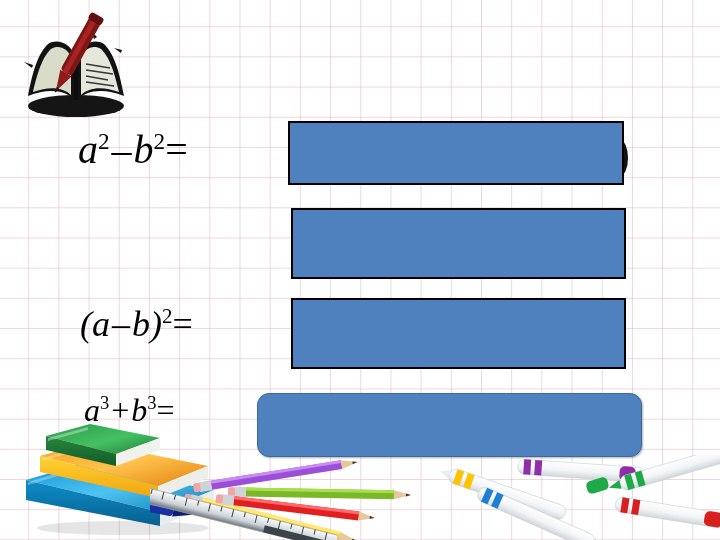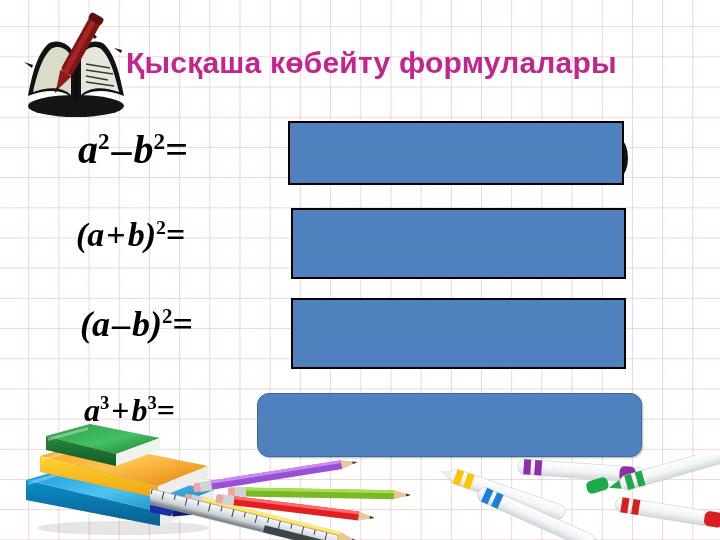--- a/index.html
+++ b/index.html
@@ -51,21 +51,20 @@
 
   
   .formula {
     position: absolute;
     color: #000000;
     font-family: "Liberation Serif", "DejaVu Serif", serif;
     font-style: italic;
     white-space: nowrap;
     line-height: 1;
     z-index: 6;
-    font-weight: bold;
   }
   .formula .sup {
     font-size: 0.58em;
     vertical-align: super;
     font-style: normal;
     letter-spacing: 0;
   }
   .formula .op {
     font-style: normal;
     padding: 0 2px;
@@ -163,31 +162,27 @@
 
     <g transform="rotate(29 58 50)">
       <rect x="50" y="4" width="13" height="64" rx="4" fill="#7e1616"></rect>
       <rect x="53" y="4" width="5" height="64" fill="#a82424"></rect>
       <path d="M50 68 L63 68 L58 84 L55 84 Z" fill="#8f1a1a"></path>
       <path d="M55 84 L58 84 L57 90 L56 90 Z" fill="#3a0a0a"></path>
       <rect x="49" y="2" width="15" height="8" rx="3" fill="#5f1010"></rect>
     </g>
   </svg>
 
-  <div id="title-text">Қысқаша көбейту формулалары</div>
 
   <div class="formula" id="formula-1">
     <span>a</span><span class="sup">2</span><span class="op">–</span><span>b</span><span class="sup">2</span><span class="eq">=</span>
   </div>
 
   <div id="hidden-paren-tail"></div>
 
-  <div class="formula" id="formula-2">
-    <span>(</span><span>a</span><span class="op">+</span><span>b</span><span>)</span><span class="sup">2</span><span class="eq">=</span>
-  </div>
 
   <div class="formula" id="formula-3">
     <span>(</span><span>a</span><span class="op">–</span><span>b</span><span>)</span><span class="sup">2</span><span class="eq">=</span>
   </div>
 
   <div class="formula" id="formula-4">
     <span>a</span><span class="sup">3</span><span class="op">+</span><span>b</span><span class="sup">3</span><span class="eq">=</span>
   </div>
 
   <div class="cover-box squared" id="answer-box-1"></div>

